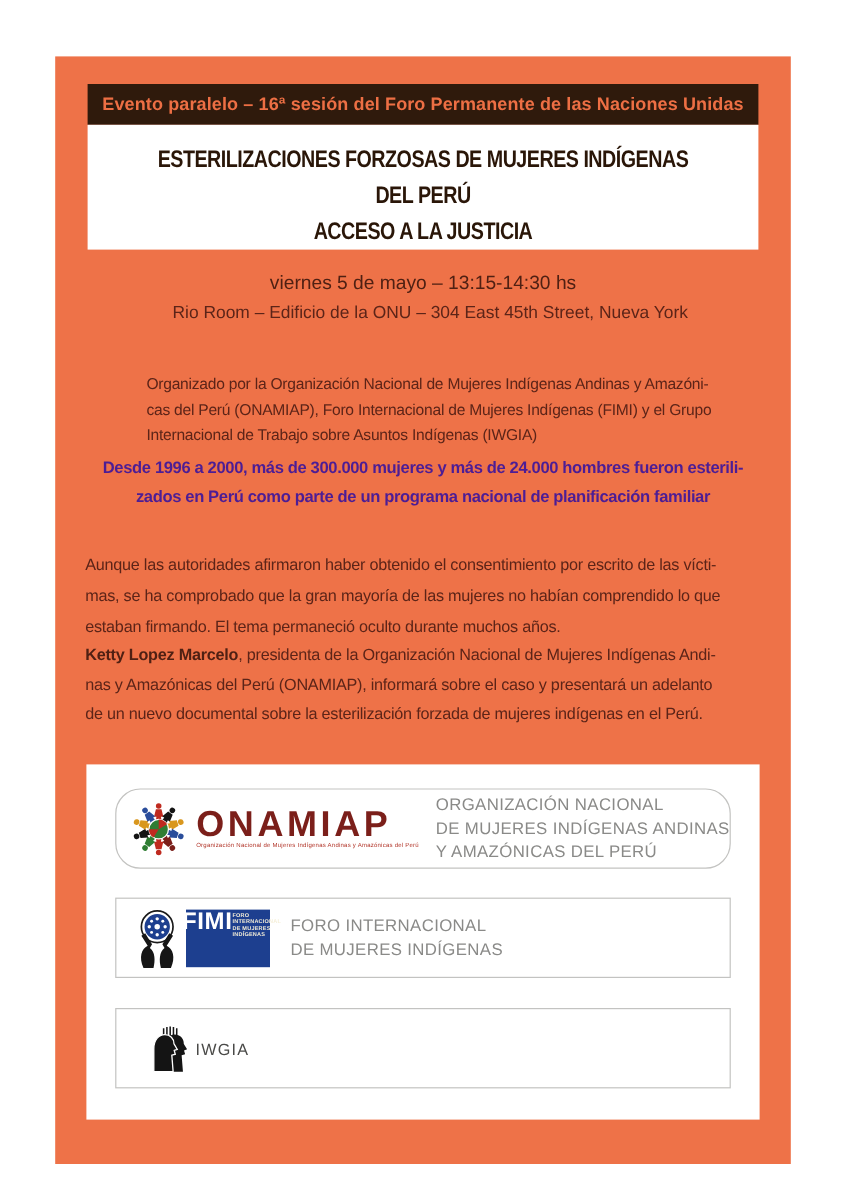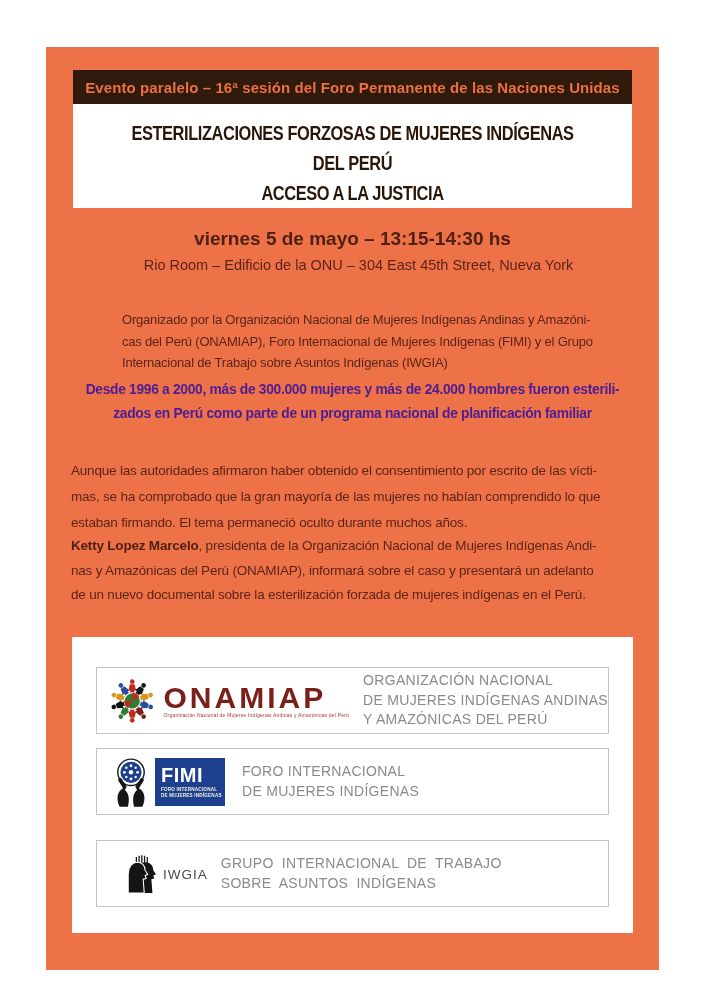--- a/index.html
+++ b/index.html
@@ -11,47 +11,47 @@
           display:flex;align-items:center;justify-content:center;}
   .banner span{color:#ED6F44;font-weight:bold;font-size:15px;letter-spacing:0.1px;}
 
   .titlebox{position:absolute;left:27px;top:57px;width:559px;height:104px;background:#ffffff;
             display:flex;align-items:flex-end;justify-content:center;}
   .title{white-space:pre-line;text-align:center;color:#2A1608;font-weight:bold;
          font-size:20px;line-height:30px;letter-spacing:-0.5px;transform:scaleX(0.82);
          transform-origin:center;}
 
   .datetime{position:absolute;left:0;top:181px;width:100%;text-align:center;}
-  .dt-main{font-weight:bold;font-size:19px;color:#4F2013;margin:0 0 7px 0;}
+  .dt-main{font-weight:normal;font-size:16px;color:#4F2013;margin:0 0 7px 0;}
   .dt-loc{font-size:14.5px;color:#5C2418;margin:0;padding-left:12px;}
 
   .para{white-space:pre;color:#5C2418;}
   .org{position:absolute;left:76px;top:262px;font-size:13px;line-height:21.5px;letter-spacing:-0.2px;}
   .desde{position:absolute;left:12px;top:331px;width:589px;text-align:center;white-space:pre-line;
          font-weight:bold;font-size:13.8px;line-height:24px;color:#4c1d95;letter-spacing:-0.3px;}
   .aunque{position:absolute;left:25px;top:411px;font-size:13.5px;line-height:26px;letter-spacing:-0.2px;}
   .ketty{position:absolute;left:25px;top:487px;font-size:13.5px;line-height:24.5px;color:#5C2418;
          letter-spacing:-0.2px;white-space:pre;}
   .ketty .b{font-weight:bold;color:#4F2013;}
 
   .logos{position:absolute;left:26px;top:590px;width:561px;height:296px;background:#ffffff;}
   .lbox{position:absolute;left:24px;width:513px;height:67px;background:#ffffff;
         border:1px solid #c3c3c1;box-sizing:border-box;display:flex;align-items:center;}
-  .lbox1{top:30px;padding-left:12px;}
+  .lbox1{top:20px;padding-left:12px;border-radius:21px;}
   .lbox2{top:111px;padding-left:12px;}
   .lbox3{top:203px;padding-left:20px;}
 
   .glabel{white-space:pre;color:#8A8A88;font-size:14px;line-height:19.5px;letter-spacing:0.3px;}
   .glabel.wide{word-spacing:4px;}
 
   .ona-word{margin:0 14px 0 8px;}
   .ona-acr{color:#7B1F1A;font-weight:bold;font-size:30px;line-height:28px;letter-spacing:3px;}
   .ona-tag{color:#B13428;font-size:5px;line-height:6px;letter-spacing:0.2px;white-space:nowrap;}
 
-  .fimi-box{width:70px;height:48px;background:#1D3F8F;display:flex;flex-direction:column;
+  .fimi-box{width:70px;height:48px;background:#1D3F8F;display:flex;flex-direction:row;
             justify-content:center;padding-left:6px;box-sizing:border-box;margin:0 17px 0 2px;}
   .fimi-acr{color:#ffffff;font-weight:bold;font-size:20px;line-height:20px;letter-spacing:0.5px;}
   .fimi-small{color:#F5EFD8;font-size:4.6px;line-height:5.5px;white-space:pre-line;margin-top:2px;
               font-weight:bold;letter-spacing:0.2px;}
 
   .iwgia-block{display:flex;flex-direction:row;align-items:center;margin-right:13px;}
   .iwgia-acr{color:#4A4A48;font-size:13.5px;letter-spacing:1px;line-height:13px;margin-top:1px;}
 </style>
 </head>
 <body>
@@ -151,19 +151,17 @@
           <svg width="46" height="40" viewBox="0 0 50 44">
             <defs>
               <path id="iwp" d="M12,43 V22 c0,-8 4.5,-13 10,-13 c5,0 8.5,3.5 8.5,8.5 l3,5 -2.8,1 1,3.5 -3.2,0.8 1.2,15.2 z"></path>
             </defs>
             <path d="M24,2 v8 M27,1.5 v8.5 M30,2 v8 M33,3.2 v6.8 M21,3.2 v6.8" stroke="#161616" stroke-width="1.4" fill="none"></path>
             <use href="#iwp" x="9" fill="#141414"></use>
             <use href="#iwp" fill="#141414" stroke="#ffffff" stroke-width="1.2"></use>
           </svg>
           <div class="iwgia-acr">IWGIA</div>
         </div>
-        <div class="glabel wide">GRUPO INTERNACIONAL DE TRABAJO
-SOBRE ASUNTOS INDÍGENAS</div>
       </div>
 
     </div>
   </div>
 </div>
 
 </body></html>

